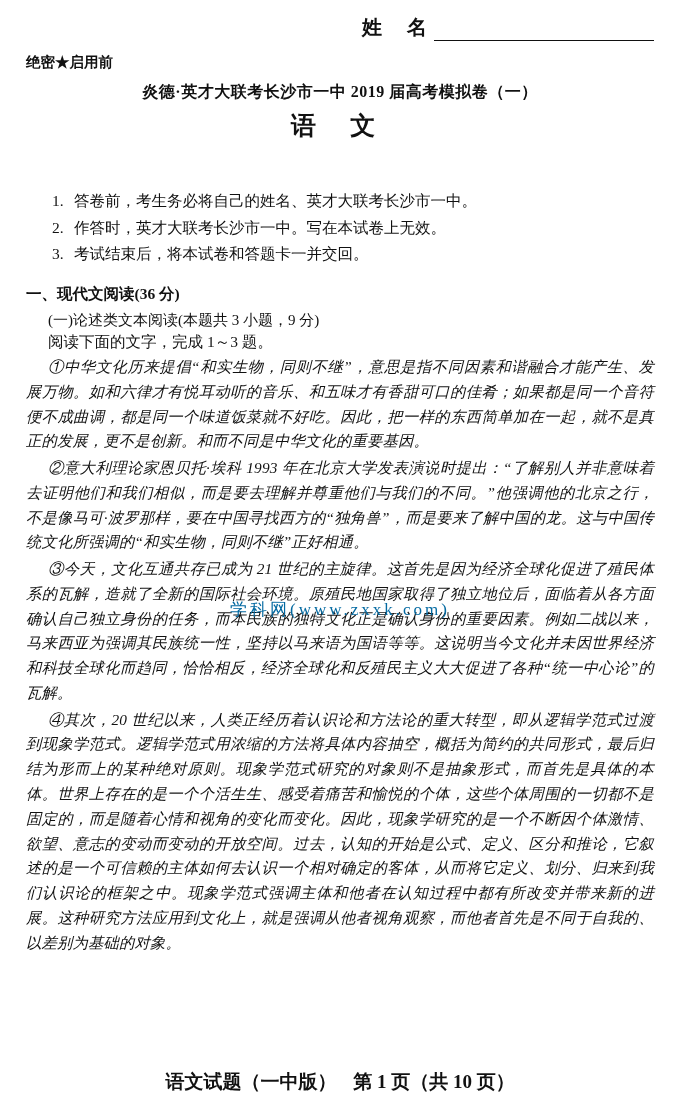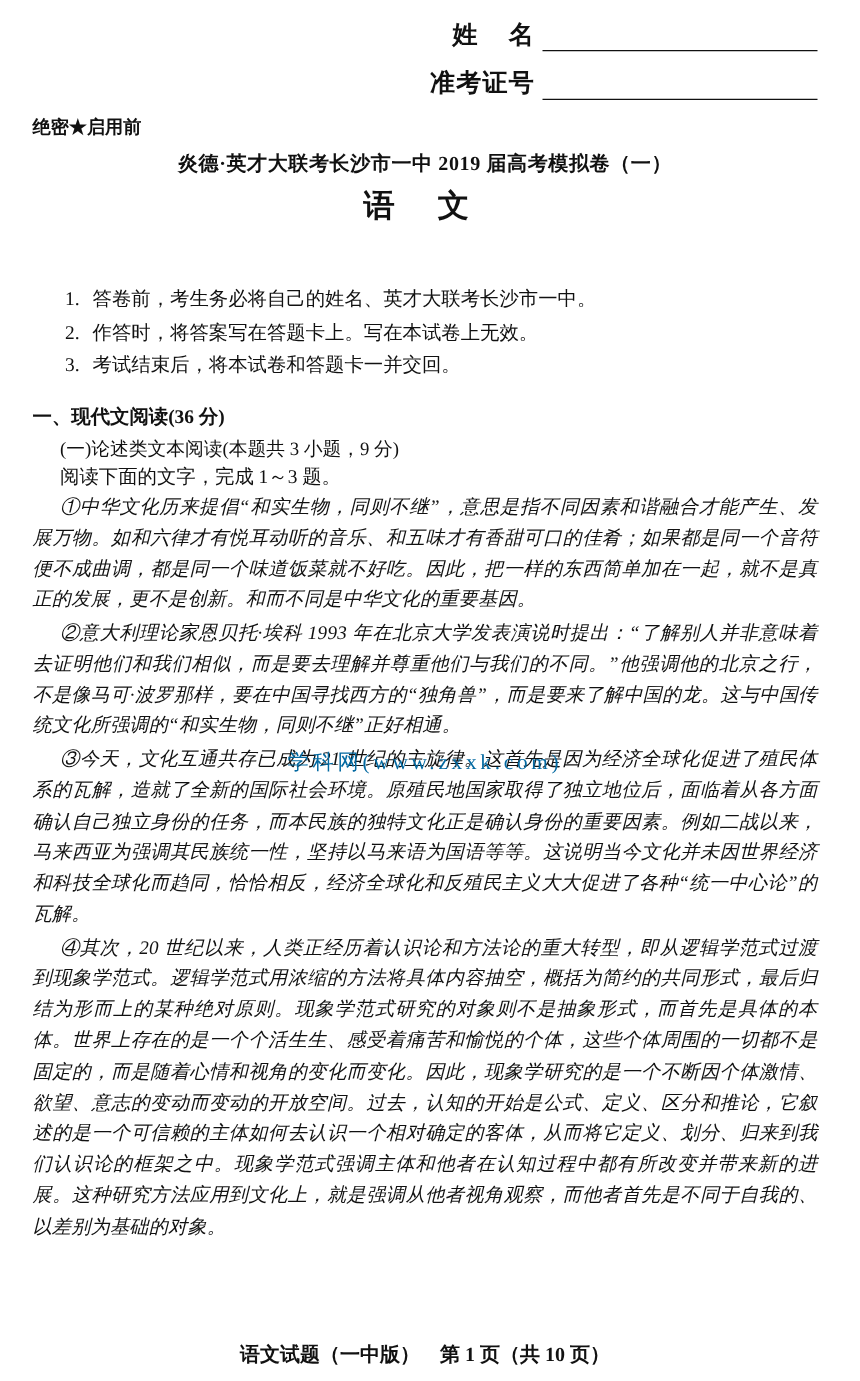--- a/index.html
+++ b/index.html
@@ -125,21 +125,21 @@
     font-style: italic;
   }
 
   
   .footer {
     position: absolute;
     left: 0;
     right: 0;
     bottom: 10px;
     text-align: center;
-    font-size: 16px;
+    font-size: 19px;
     font-weight: bold;
   }
   .footer span { margin: 0 6px; }
 
   
   .watermark {
     position: absolute;
     left: 50%;
     top: 598px;
     transform: translateX(-50%);
@@ -153,40 +153,36 @@
 </head>
 <body>
 
 <div class="page">
 
   <div class="idblock">
     <div class="idrow">
       <span class="idlabel">姓    名</span>
       <span class="idline"></span>
     </div>
-    <div class="idrow">
-      <span class="idlabel">准考证号</span>
-      <span class="idline"></span>
-    </div>
   </div>
 
   <div class="secret">绝密★启用前</div>
 
   <div class="maintitle">炎德·英才大联考长沙市一中 2019 届高考模拟卷（一）</div>
   <div class="subject">语    文</div>
 
   <div class="notice-wrap">
     <div class="notice-list">
       <div class="notice-item">
         <span class="notice-num">1.</span>
         <span>答卷前，考生务必将自己的姓名、英才大联考长沙市一中。</span>
       </div>
       <div class="notice-item">
         <span class="notice-num">2.</span>
-        <span>作答时，将答案写在答题卡上。写在本试卷上无效。</span>
+        <span>作答时，英才大联考长沙市一中。写在本试卷上无效。</span>
       </div>
       <div class="notice-item">
         <span class="notice-num">3.</span>
         <span>考试结束后，将本试卷和答题卡一并交回。</span>
       </div>
     </div>
   </div>
 
   <div class="sec-title">一、现代文阅读(36 分)</div>
   <div class="sub-title">(一)论述类文本阅读(本题共 3 小题，9 分)</div>

